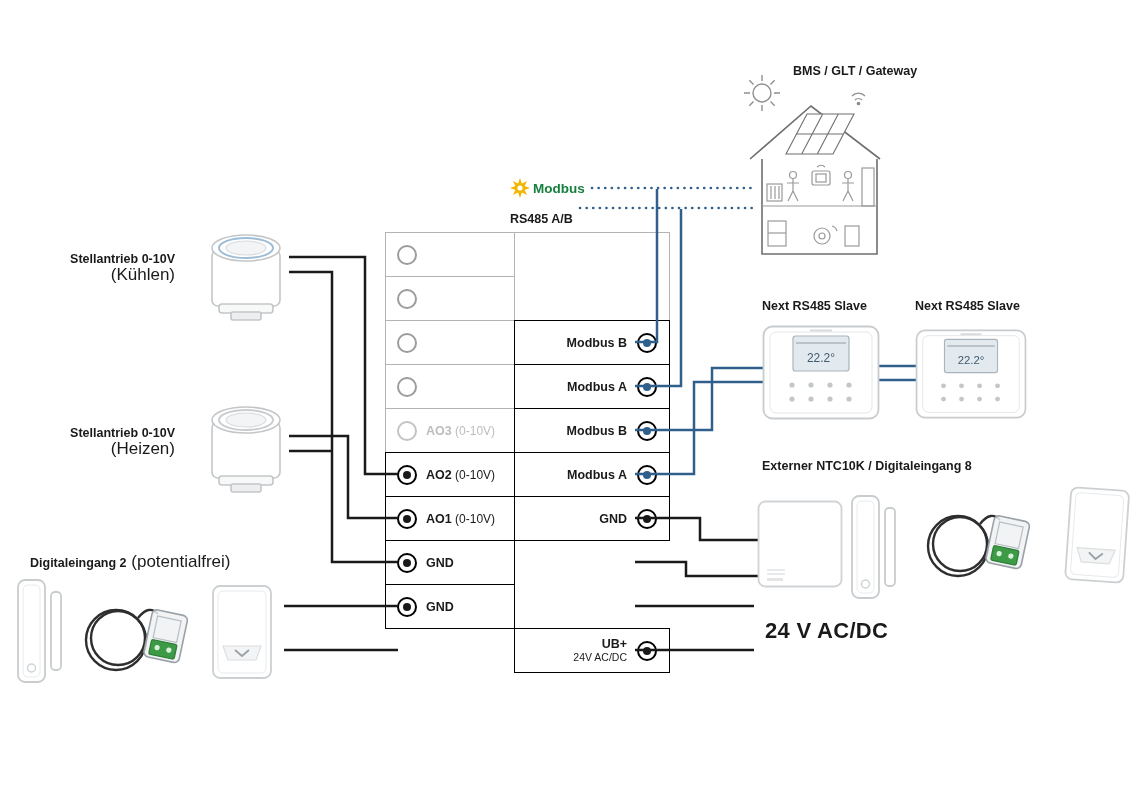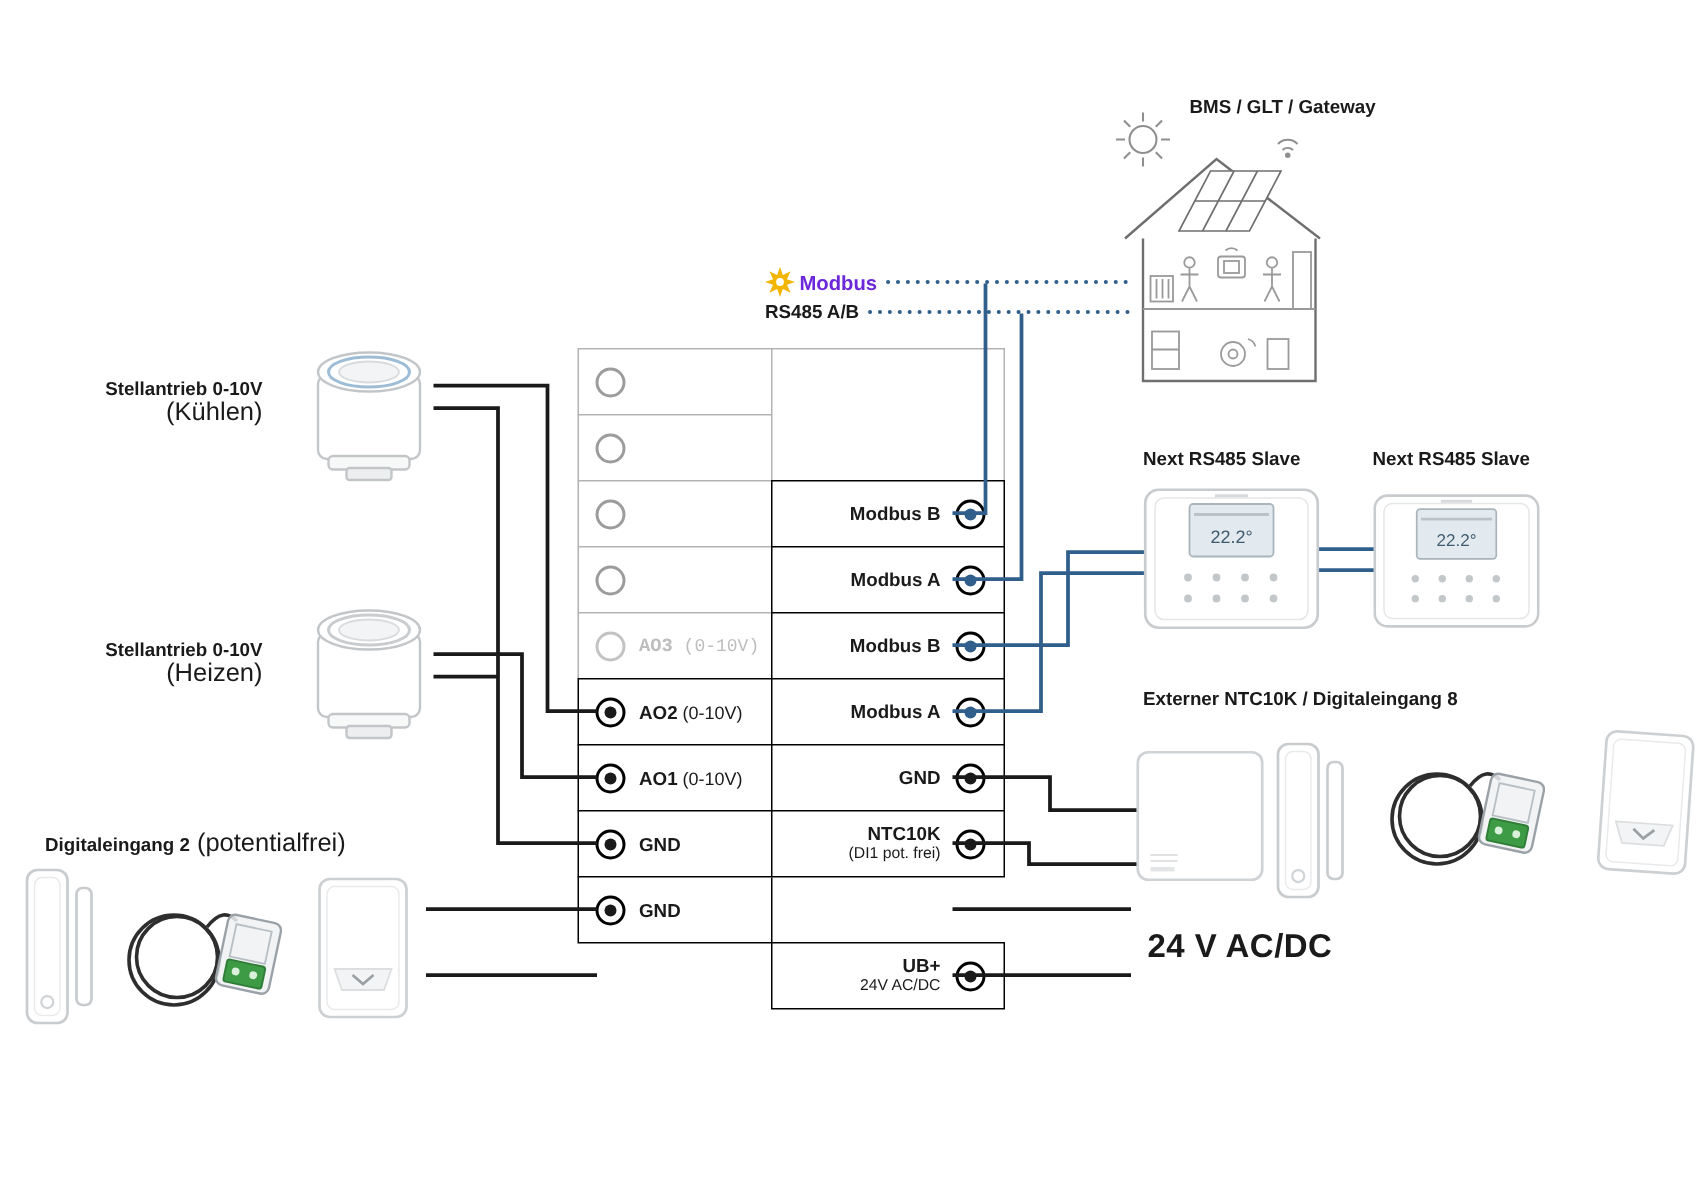--- a/index.html
+++ b/index.html
@@ -11,28 +11,28 @@
   #wires { z-index:3; }
   .dev { position:absolute; z-index:4; }
 
   .lbl { position:absolute; font-size:12.5px; font-weight:700; white-space:nowrap; }
   .lbl .thin, .thin { font-weight:400; font-size:17px; }
   .lbl2 { position:absolute; width:145px; text-align:right; line-height:15px; }
   .lbl2 .b { font-weight:700; font-size:12.5px; }
   #label-power { position:absolute; font-weight:700; font-size:22px; letter-spacing:.3px; }
 
   #modbus-logo { position:absolute; display:flex; align-items:center; gap:3px; z-index:2; }
-  #modbus-logo span { color:#6d28d9; font-weight:700; font-size:13.5px; }
+  #modbus-logo span { color:#15803d; font-weight:700; font-size:13.5px; }
 
   
   #terminal-table { position:absolute; left:385px; top:232px; width:264px; height:441px; z-index:2; }
   .tcell { position:absolute; height:45px; background:#fff; border:1px solid #000; }
   .tcell.left { left:0; width:130px; }
   .tcell.right { left:129px; width:156px; }
-  .tcell.gray { border-color:#b3b3b3; z-index:1;font-family:Liberation Mono, monospace; }
+  .tcell.gray { border-color:#b3b3b3; z-index:1; }
   .tcell.dark { z-index:2; }
   .tc { position:absolute; top:50%; transform:translateY(-50%); width:20px; height:20px;
         border:2px solid #000; border-radius:50%; background:#fff; }
   .tc::after { content:""; position:absolute; inset:4px; border-radius:50%; background:#1a1a1a; }
   .tc.left-pos { left:11px; }
   .tc.right-pos { right:12px; }
   .tc.empty { border-color:#9c9c9c; } .tc.empty::after { display:none; }
   .tc.disabled { border-color:#c3c3c3; } .tc.disabled::after { display:none; }
   .tc.blue::after { background:#305f8c; }
   .tlabel { position:absolute; left:40px; top:50%; transform:translateY(-50%);
@@ -118,21 +118,21 @@
   <div class="lbl" id="bms-label" style="left:793px;top:64px">BMS / GLT / Gateway</div>
 
   <div id="modbus-logo" style="left:510px;top:178px">
     <svg width="20" height="20" viewBox="0 0 20 20">
       <polygon fill="#f2b600" points="20,10 14.6,11.9 17.1,17.1 11.9,14.6 10,20 8.1,14.6 2.9,17.1 5.4,11.9 0,10 5.4,8.1 2.9,2.9 8.1,5.4 10,0 11.9,5.4 17.1,2.9 14.6,8.1"></polygon>
       <circle cx="10" cy="10" r="2.6" fill="#fff"></circle>
     </svg>
     <span>Modbus</span>
   </div>
 
-  <div class="lbl" id="rs485-label" style="left:510px;top:201px">RS485 A/B</div>
+  <div class="lbl" id="rs485-label" style="left:510px;top:212px">RS485 A/B</div>
 
   <div class="lbl2" id="label-cooling" style="left:30px;top:252px">
     <div class="b">Stellantrieb 0-10V</div>
     <div class="thin">(Kühlen)</div>
   </div>
   <div class="lbl2" id="label-heating" style="left:30px;top:426px">
     <div class="b">Stellantrieb 0-10V</div>
     <div class="thin">(Heizen)</div>
   </div>
   <div class="lbl" id="label-di2" style="left:30px;top:552px">
@@ -191,24 +191,20 @@
     <div class="tcell right dark" style="top:176px">
       <span class="rlabel"><b>Modbus B</b><small></small></span>
       <span class="tc right-pos blue"></span>
     </div>
     <div class="tcell right dark" style="top:220px">
       <span class="rlabel"><b>Modbus A</b><small></small></span>
       <span class="tc right-pos blue"></span>
     </div>
     <div class="tcell right dark" style="top:264px">
       <span class="rlabel"><b>GND</b><small></small></span>
-      <span class="tc right-pos"></span>
-    </div>
-    <div class="tcell right dark" style="top:308px">
-      <span class="rlabel"><b>NTC10K</b><small>(DI1 pot. frei)</small></span>
       <span class="tc right-pos"></span>
     </div>
     <div class="tcell right dark" style="top:396px">
       <span class="rlabel"><b>UB+</b><small>24V AC/DC</small></span>
       <span class="tc right-pos"></span>
     </div>
   </div>
 
   <div class="dev" style="left:203px;top:226px">
     <svg width="86" height="96" viewBox="0 0 86 96">

